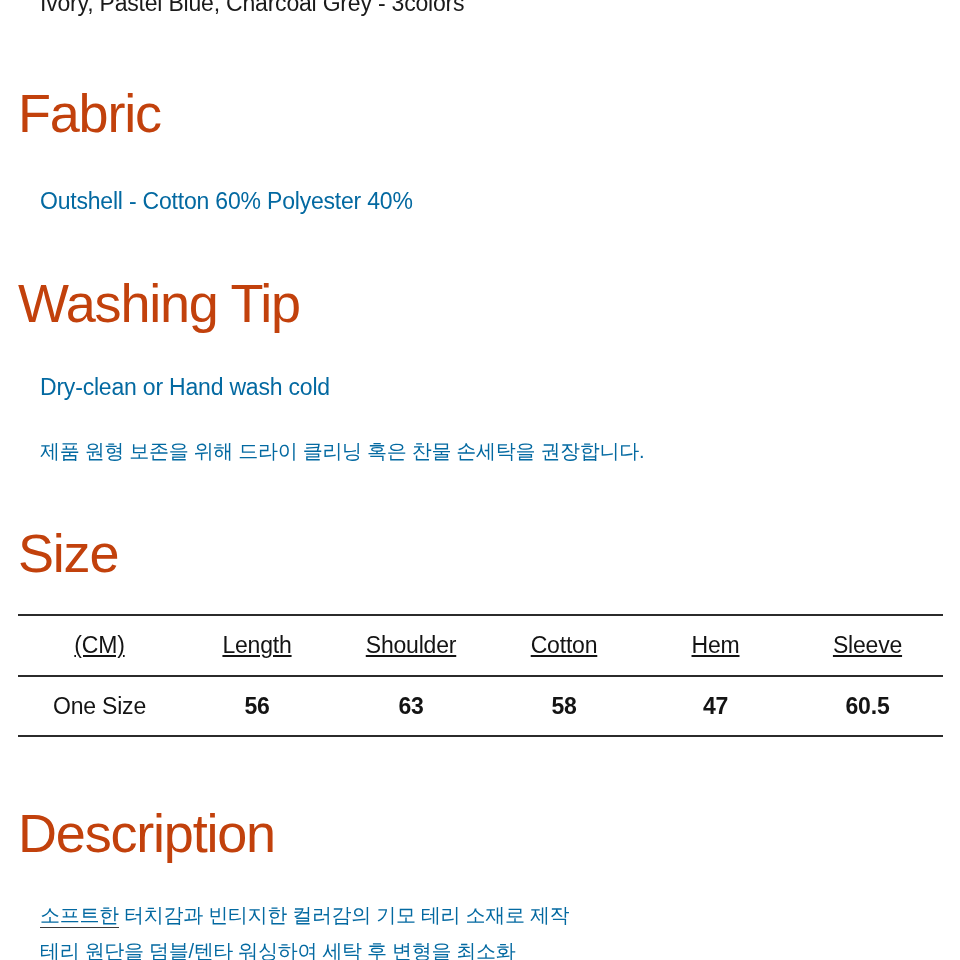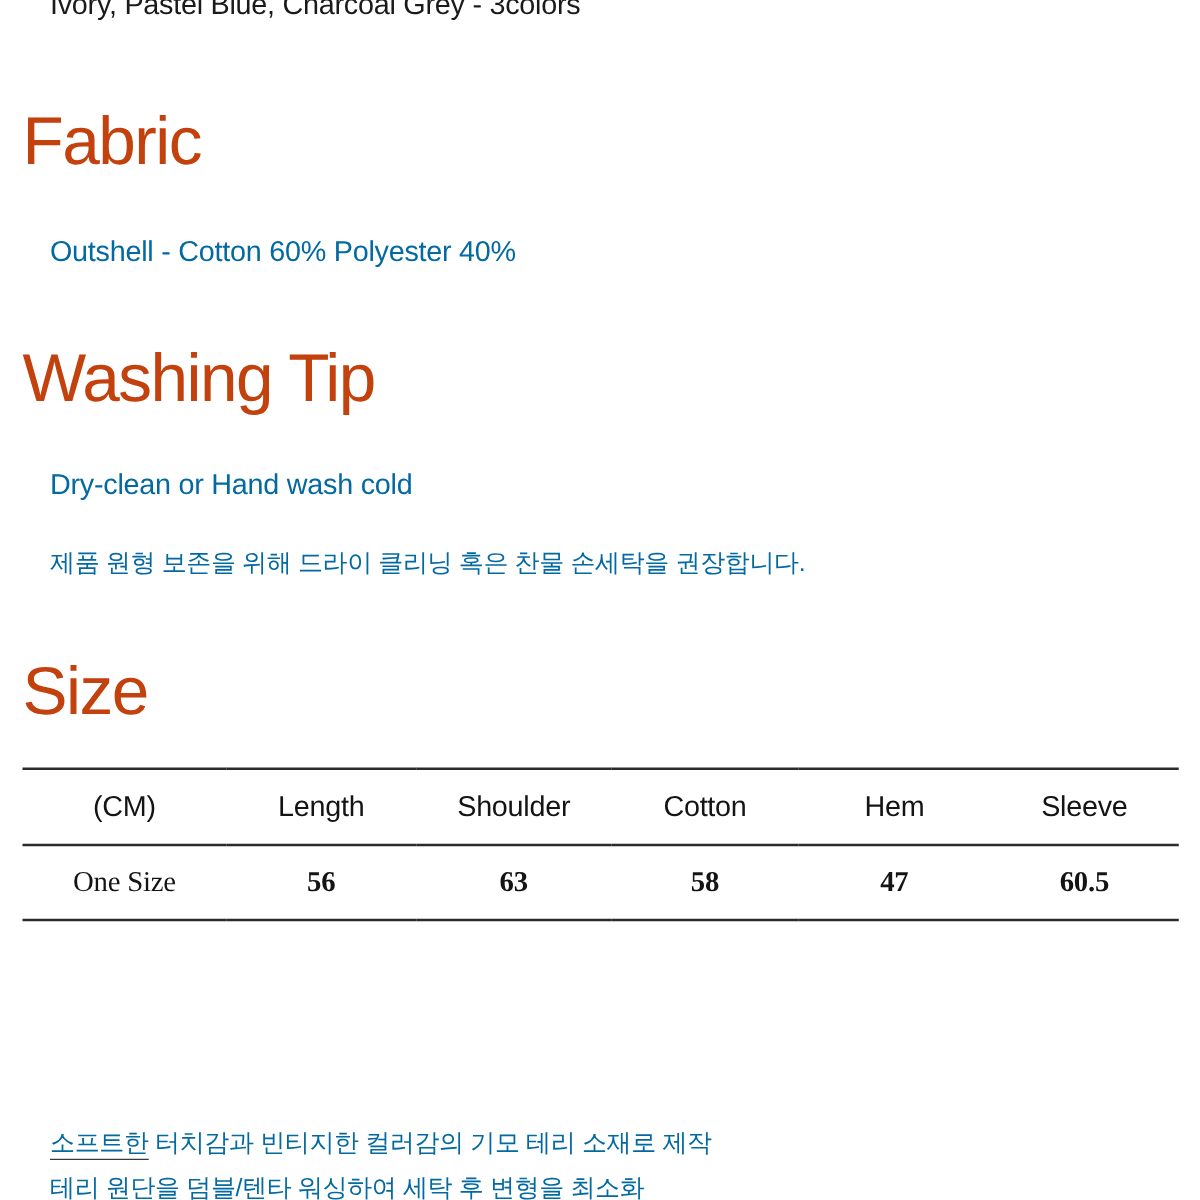--- a/index.html
+++ b/index.html
@@ -101,27 +101,27 @@
     font-size: 23px;
     letter-spacing: -0.2px;
     color: #141414;
   }
   table.size-table thead th {
     font-weight: 400;
     height: 59px;
     vertical-align: middle;
     border-top: 2.5px solid #2b2b2b;
     border-bottom: 2.5px solid #2b2b2b;
+    text-decoration: underline;
   }
   table.size-table tbody td {
     font-weight: 700;
     height: 58px;
     vertical-align: middle;
     border-bottom: 2.5px solid #2b2b2b;
-    font-family: Liberation Serif, serif;
   }
   table.size-table tbody td.rowlabel {
     font-weight: 400;
   }
   
   col.c0 { width: 163px; }
   col.c1 { width: 152px; }
   col.c2 { width: 156px; }
   col.c3 { width: 150px; }
   col.c4 { width: 153px; }
@@ -169,18 +169,19 @@
           <td>56</td>
           <td>63</td>
           <td>58</td>
           <td>47</td>
           <td>60.5</td>
         </tr>
       </tbody>
     </table>
   </div>
 
+  <div class="heading" id="h-description">Description</div>
 
   <div class="body-text kr" id="p-desc-1"><span class="u">소프트한</span><span> 터치감과 빈티지한 컬러감의 기모 테리 소재로 제작</span></div>
 
   <div class="body-text kr" id="p-desc-2">테리 원단을 덤블/텐타 워싱하여 세탁 후 변형을 최소화</div>
 
 </div>
 
 </body></html>

